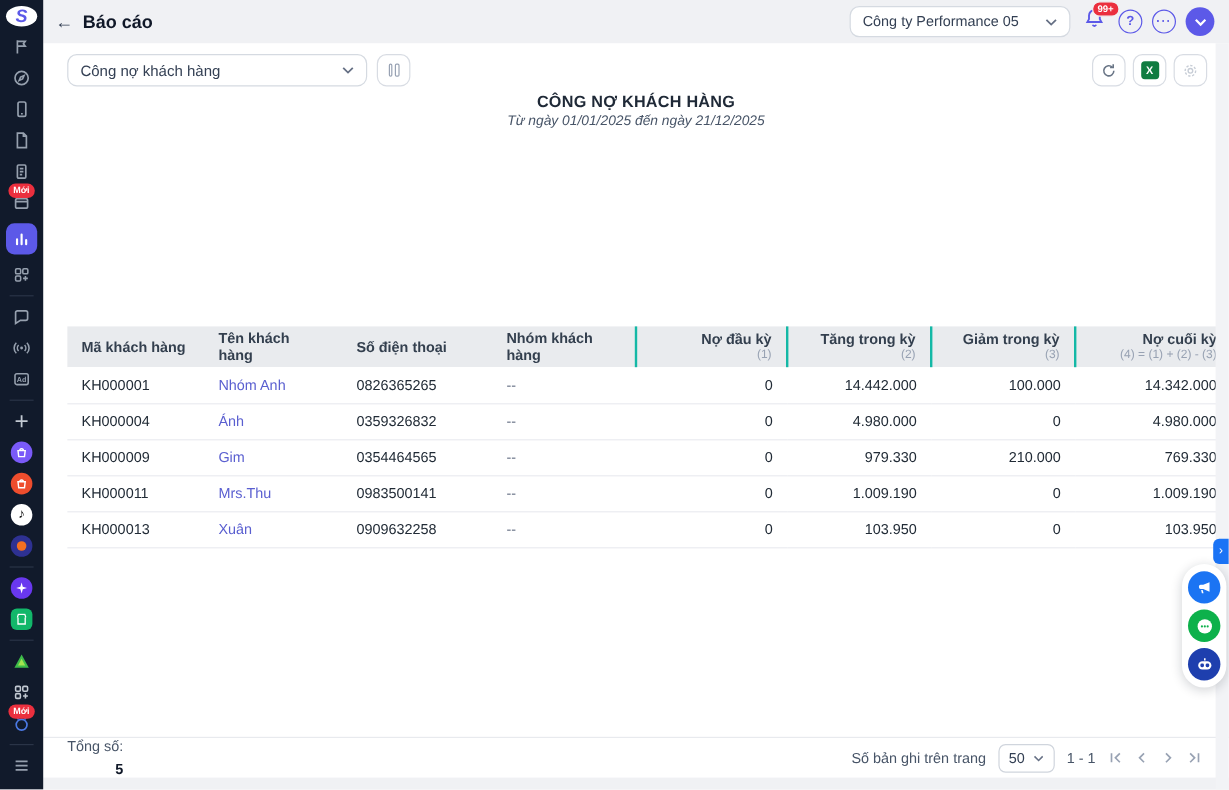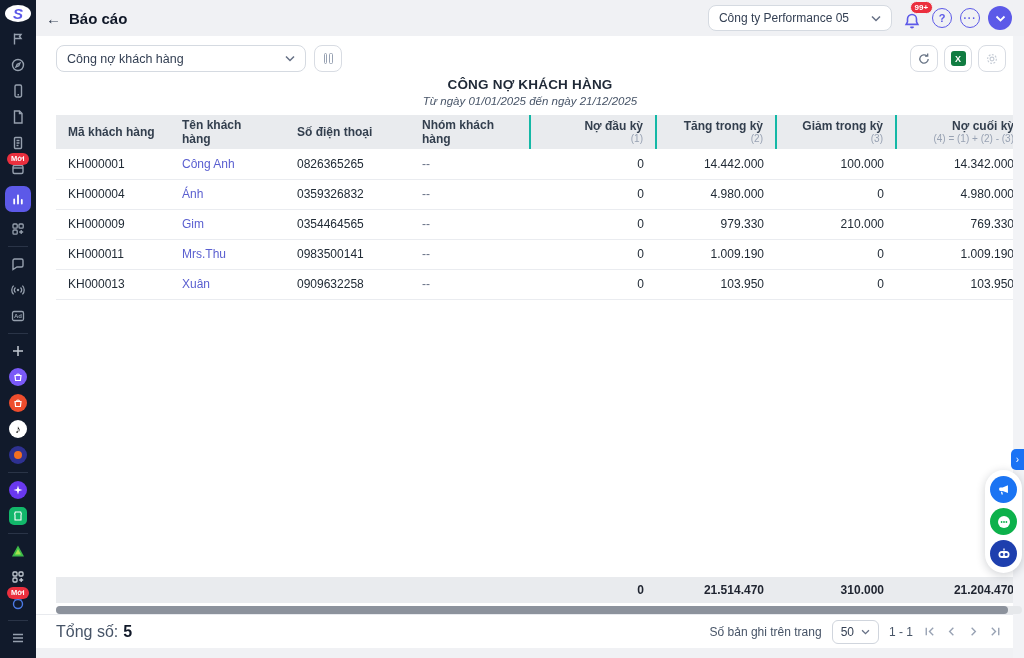--- a/index.html
+++ b/index.html
@@ -19,59 +19,59 @@
   
   .main { flex:1; display:flex; flex-direction:column; height:658px; min-width:0; position:relative; }
   .topbar { height:36px; background:#F0F1F4; display:flex; align-items:center; justify-content:space-between; padding:0 12px 0 10px; flex-shrink:0; }
   .tb-left { display:flex; align-items:center; gap:8px; }
   .back-arrow { font-size:15px; color:#344054; cursor:pointer; }
   .page-title { font-size:15px; font-weight:700; color:#101828; }
   .tb-right { display:flex; align-items:center; gap:8px; }
   .company-select { background:#fff; border:1px solid #D5DAE1; border-radius:8px; height:26px; display:flex; align-items:center; gap:22px; padding:0 10px; font-size:12px; color:#344054; cursor:pointer; }
   .pos-btn { background:#5C59E8; border:none; border-radius:8px; height:26px; display:flex; align-items:center; gap:6px; padding:0 10px 0 5px; color:#fff; font-size:12px; font-weight:600; cursor:pointer; font-family:inherit; }
   .pos-btn .store-chip { width:18px; height:18px; border-radius:5px; background:rgba(255,255,255,.22); display:flex; align-items:center; justify-content:center; }
-  .icon-bell { position:relative; width:24px; height:24px; display:flex; align-items:flex-end; justify-content:center; cursor:pointer; }
+  .icon-bell { position:relative; width:24px; height:24px; display:flex; align-items:flex-start; justify-content:center; cursor:pointer; }
   .bell-badge { position:absolute; top:-5px; left:10px; background:#EB2F3E; border:1.5px solid #F0F1F4; color:#fff; font-size:8px; font-weight:700; border-radius:8px; padding:1.5px 3.5px; line-height:1; }
   .ring-icon { width:20px; height:20px; border:1.5px solid #5C59E8; border-radius:50%; color:#5C59E8; font-size:11px; font-weight:700; display:flex; align-items:center; justify-content:center; cursor:pointer; }
   .avatar { width:24px; height:24px; border-radius:50%; background:#5C59E8; display:flex; align-items:center; justify-content:center; cursor:pointer; }
 
   .content { flex:1; background:#fff; display:flex; flex-direction:column; min-height:0; position:relative; }
   .right-gutter { position:absolute; top:0; right:0; bottom:0; width:11px; background:#F2F3F6; }
 
   .toolbar { display:flex; align-items:center; justify-content:space-between; padding:9px 18px 0 20px; }
   .tl-left { display:flex; align-items:center; gap:8px; }
   .report-select { width:250px; height:27px; background:#fff; border:1px solid #D5DAE1; border-radius:8px; display:flex; align-items:center; justify-content:space-between; padding:0 10px; font-size:12.5px; color:#344054; cursor:pointer; }
   .sq-btn { height:27px; min-width:28px; background:#fff; border:1px solid #D8DCE3; border-radius:8px; display:flex; align-items:center; justify-content:center; gap:2px; cursor:pointer; padding:0 5px; }
   .tl-right { display:flex; align-items:center; gap:6px; }
   .excel-chip { width:15px; height:15px; background:#107C41; border-radius:3px; color:#fff; font-size:9px; font-weight:700; display:flex; align-items:center; justify-content:center; }
   .params-btn { height:27px; background:#fff; border:1px solid #D8DCE3; border-radius:8px; font-size:12px; color:#344054; padding:0 13px; cursor:pointer; font-family:inherit; }
   .col-bar { width:3.5px; height:11px; border:1px solid #98A2B3; border-radius:1.5px; }
 
   .report-head { text-align:center; margin-top:5px; }
   .report-title { font-size:13.5px; font-weight:700; color:#1F2937; letter-spacing:.2px; }
   .report-subtitle { font-size:11.5px; font-style:italic; color:#475467; margin-top:3px; }
 
-  .table-clip { flex:1; min-height:0; margin:8px 2px 0 20px; overflow:hidden; display:flex; flex-direction:column; }
+  .table-clip { flex:1; min-height:0; margin:8px 2px 0 20px; overflow:hidden; display:flex; flex-direction:row;align-items:center; }
   table.grid { border-collapse:collapse; table-layout:fixed; width:970px; min-width:970px; flex-shrink:0; }
   .grid th { background:#E9EBEE; height:34px; text-align:left; padding:0 12px; vertical-align:middle; }
   .grid th.num { text-align:right; border-left:2px solid #14b8a6; }
   .grid th .h-label { font-size:12px; font-weight:700; color:#333F4E; display:block; line-height:1.2; }
   .grid th .h-sub { font-size:10px; font-weight:400; color:#98A2B3; display:block; line-height:1.2; min-height:0; }
   .grid th .h-sub:empty { display:none; }
   .grid td { height:30px; padding:0 12px; font-size:12px; color:#212B36; border-bottom:1px solid #EAECF0; background:#fff; }
   .grid td.num { text-align:right; }
   .grid td.muted { color:#667085; }
   .grid td a { color:#5A5FD0; text-decoration:none; cursor:pointer; }
   .table-spacer { flex:1; }
   table.totals td { background:#E9EBEE; font-weight:700; color:#1F2430; border-bottom:none; height:26px; font-size:12px; }
   .hscroll { height:8px; background:#E6E8EB; border-radius:4px; margin-top:3px; flex-shrink:0; position:relative; }
   .hscroll .thumb { position:absolute; left:0; top:0; height:8px; width:98.5%; background:#8C929C; border-radius:4px; cursor:pointer; }
 
   .pagebar { height:34px; border-top:1px solid #E8EAEE; display:flex; align-items:center; justify-content:space-between; padding:0 22px 0 20px; flex-shrink:0; background:#fff; }
-  .pg-left { font-size:16px; color:#475467; display:flex; gap:5px; align-items:flex-end; }
+  .pg-left { font-size:12px; color:#475467; display:flex; gap:5px; align-items:flex-end;flex-direction:column; }
   .pg-left b { color:#101828; }
   .pg-right { display:flex; align-items:center; gap:10px; font-size:12px; color:#475467; }
   .pp-select { border:1px solid #D0D5DD; border-radius:6px; height:24px; display:flex; align-items:center; gap:7px; padding:0 8px; color:#344054; cursor:pointer; }
   .pg-nav { display:flex; align-items:center; gap:9px; color:#98A2B3; }
   .pg-nav span { cursor:pointer; display:flex; }
   .bottom-strip { height:10px; background:#F0F1F4; flex-shrink:0; }
 
   
   .collapse-tab { position:absolute; right:0; top:449px; width:13px; height:21px; background:#1A73F5; border-radius:5px 0 0 5px; color:#fff; display:flex; align-items:center; justify-content:center; font-size:10px; cursor:pointer; z-index:20; }
   .chat-widget { position:absolute; right:2px; top:470px; width:37px; background:#fff; border-radius:19px; box-shadow:0 2px 10px rgba(16,24,40,.2); padding:6px 0; display:flex; flex-direction:column; align-items:center; gap:5px; z-index:20; }
@@ -354,21 +354,21 @@
                 </th>
               <th class="num">
                   <span class="h-label">Nợ cuối kỳ</span>
                   <span class="h-sub">(4) = (1) + (2) - (3)</span>
                 </th>
             </tr>
           </thead>
           <tbody>
             <tr>
               <td>KH000001</td>
-              <td><a>Công Anh</a></td>
+              <td><a>Nhóm Anh</a></td>
               <td>0826365265</td>
               <td class="muted">--</td>
               <td class="num">0</td>
               <td class="num">14.442.000</td>
               <td class="num">100.000</td>
               <td class="num">14.342.000</td>
             </tr>
             <tr>
               <td>KH000004</td>
               <td><a>Ánh</a></td>

